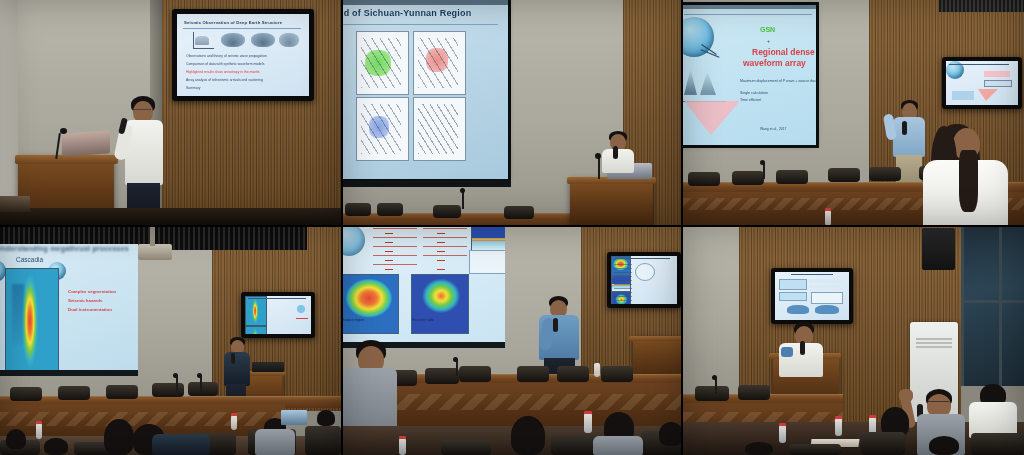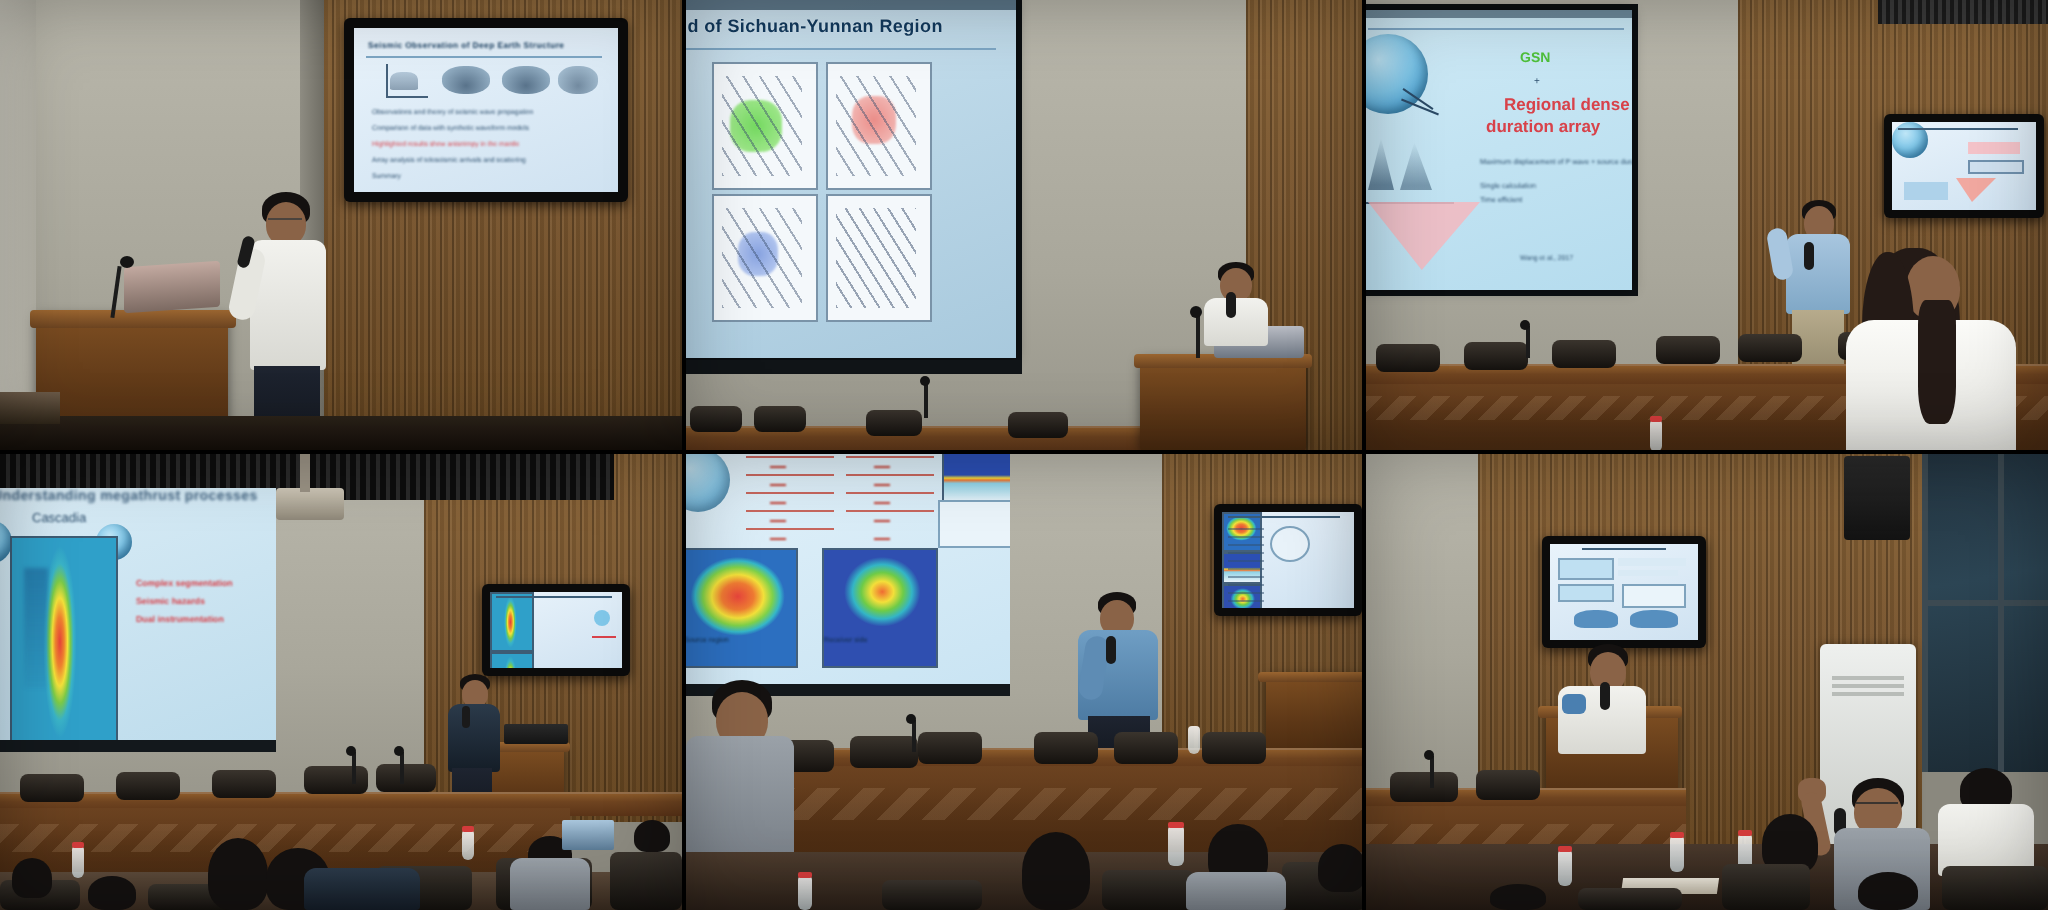--- a/index.html
+++ b/index.html
@@ -240,21 +240,21 @@
         <div class="layer" style="left:22px;top:48px;width:20px;height:1px;background:#2b4a66;transform:rotate(22deg);"></div>
 
         <div class="layer" style="left:2px;top:62px;width:46px;height:34px;border-left:1px solid #3c5d78;border-bottom:1px solid #3c5d78;"></div>
         <div class="layer" style="left:6px;top:64px;width:13px;height:26px;background:linear-gradient(180deg,transparent,#3c5d78 90%);clip-path:polygon(50% 0,100% 100%,0 100%);opacity:.7;"></div>
         <div class="layer" style="left:22px;top:66px;width:16px;height:24px;background:linear-gradient(180deg,transparent,#3c5d78 90%);clip-path:polygon(45% 0,100% 100%,0 100%);opacity:.55;"></div>
 
         <div class="layer" style="left:6px;top:96px;width:56px;height:34px;background:#f3b8c0;clip-path:polygon(0 0,100% 0,48% 100%);opacity:.85;"></div>
         <div class="greentext" style="position:absolute;left:82px;top:21px;font-size:7px;filter:blur(.35px);">GSN</div>
         <div class="blurtext" style="position:absolute;left:89px;top:33px;font-size:5px;">+</div>
         <div class="redtext" style="position:absolute;left:60px;top:42px;font-size:8.5px;filter:blur(.35px);margin-left:14px;">Regional dense</div>
-        <div class="redtext" style="position:absolute;left:65px;top:53px;font-size:8.5px;filter:blur(.35px);">duration array</div>
+        <div class="redtext" style="position:absolute;left:65px;top:53px;font-size:8.5px;filter:blur(.35px);">waveform array</div>
         <div class="blurtext" style="position:absolute;left:62px;top:74px;font-size:3.6px;filter:blur(.5px);">Maximum displacement of P wave + source duration</div>
         <div class="blurtext" style="position:absolute;left:62px;top:86px;font-size:3.6px;filter:blur(.5px);">Single calculation</div>
         <div class="blurtext" style="position:absolute;left:62px;top:93px;font-size:3.6px;filter:blur(.5px);">Time efficient</div>
         <div class="blurtext" style="position:absolute;left:82px;top:122px;font-size:3.4px;filter:blur(.5px);">Wang et al., 2017</div>
       </div>
     </div>
 
     <div class="layer screenframe" style="left:259px;top:57px;width:80px;height:52px;padding:4px;box-sizing:border-box;">
       <div class="tvscreen" style="width:100%;height:100%;position:relative;overflow:hidden;">
         <div class="layer" style="left:3px;top:3px;width:60px;height:1px;background:#3c5d78;"></div>

